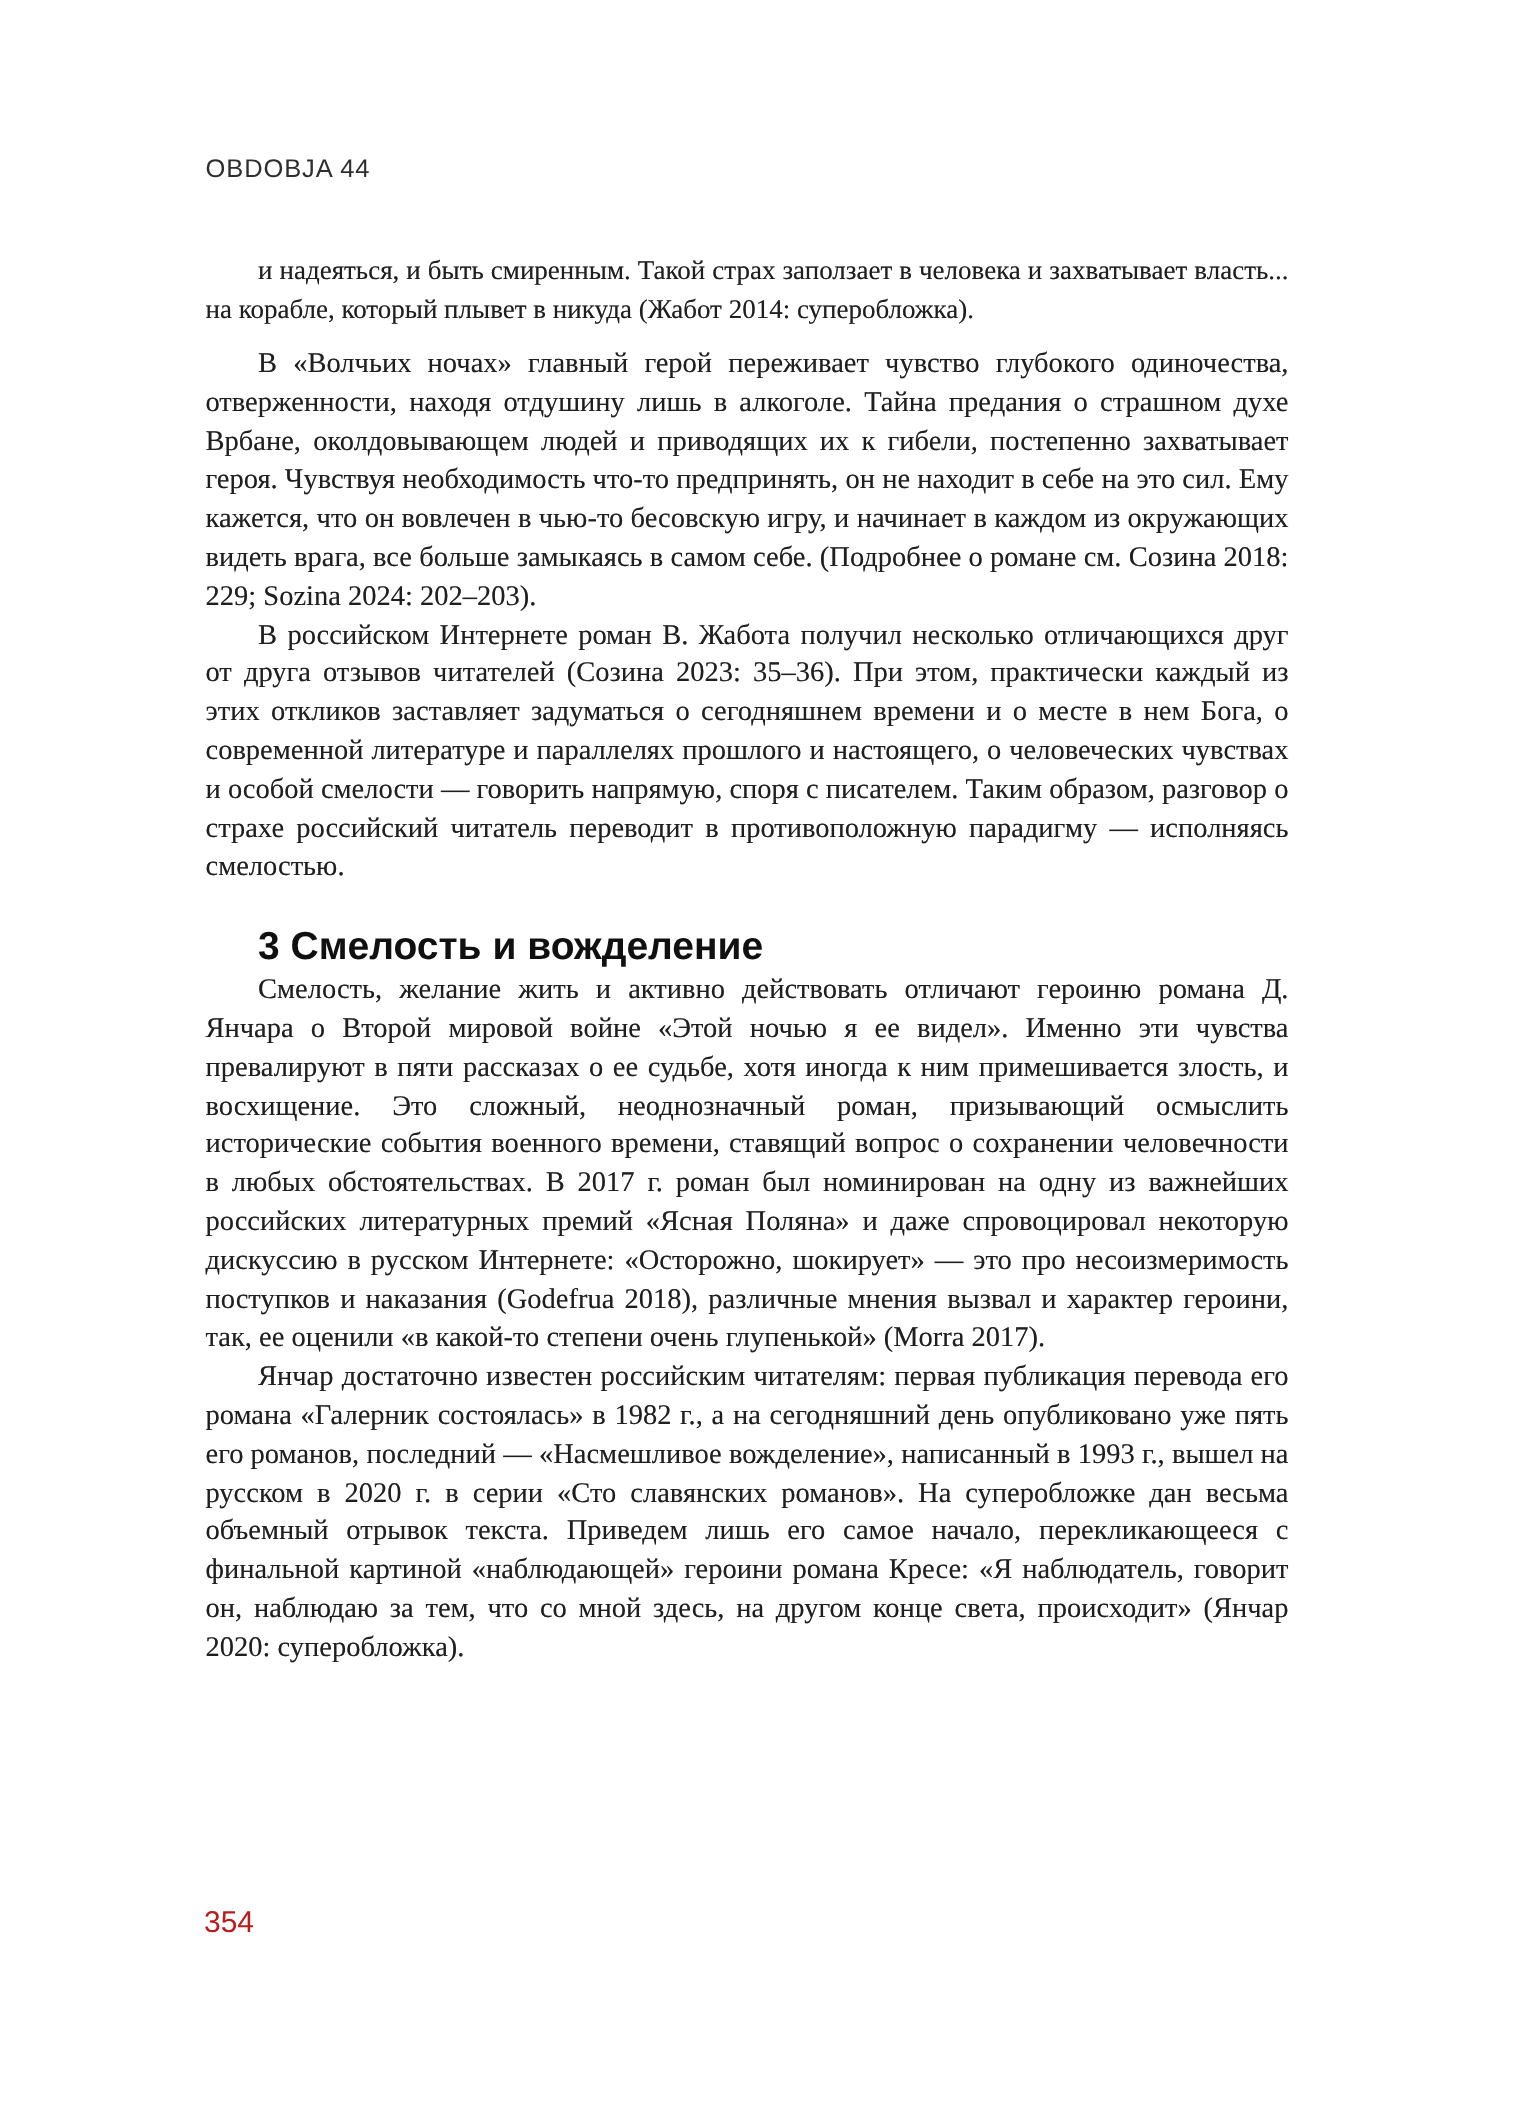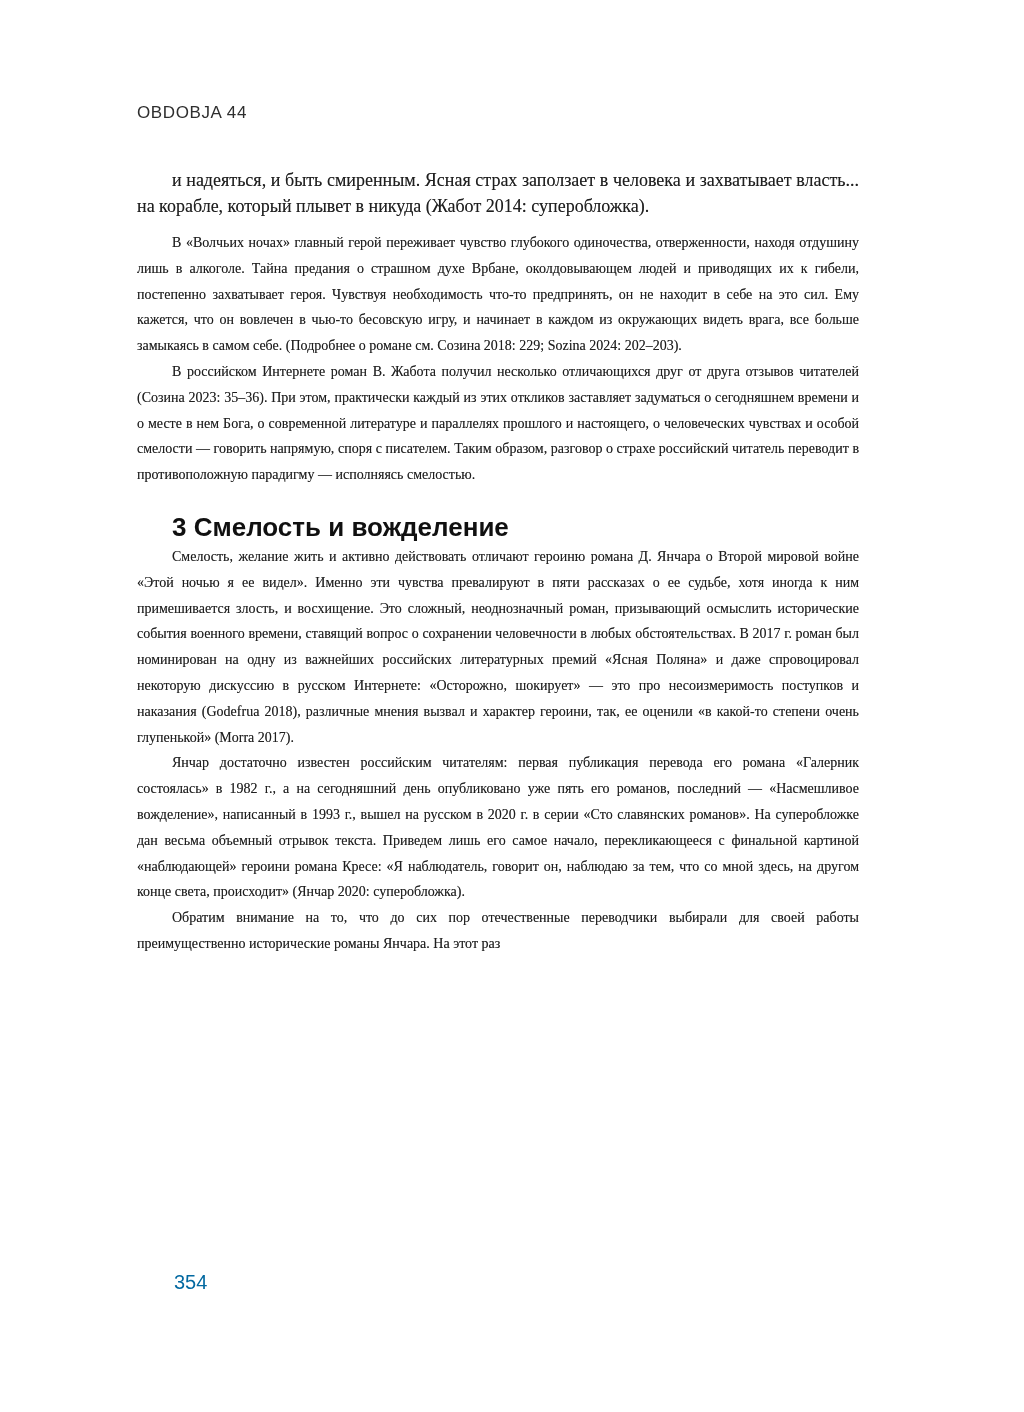--- a/index.html
+++ b/index.html
@@ -34,21 +34,21 @@
   }
   .block-quote {
     font-size: 18px;
     line-height: 26px;
     text-align: justify;
     text-indent: 35px;
     margin: 0 0 11px 0;
     text-shadow: 0 0 0.4px rgba(0,0,0,0.45);
   }
   .para {
-    font-size: 14px;
+    font-size: 19px;
     line-height: 25.8px;
     text-align: justify;
     text-indent: 35px;
     margin: 0;
     text-shadow: 0 0 0.4px rgba(0,0,0,0.45);
   }
   .section-heading {
     font-family: "Liberation Sans", sans-serif;
     font-weight: bold;
     font-size: 26px;
@@ -56,45 +56,43 @@
     color: #101010;
     text-indent: 35px;
     margin: 27px 0 5px 0;
   }
   .page-number {
     position: absolute;
     left: 136px;
     top: 1271px;
     font-family: "Liberation Sans", sans-serif;
     font-size: 20px;
-    color: #0369a1;
-    margin-left: 38px;
+    color: #b91c1c;
   }
 </style>
 </head>
 <body>
 
 <div class="page">
 
   <div class="running-header">OBDOBJA 44</div>
 
   <div class="text-column">
 
-    <p class="block-quote">и надеяться, и быть смиренным. Ясная страх заползает в человека и захватывает власть... на корабле, который плывет в никуда (Жабот 2014: суперобложка).</p>
+    <p class="block-quote">и надеяться, и быть смиренным. Такой страх заползает в человека и захватывает власть... на корабле, который плывет в никуда (Жабот 2014: суперобложка).</p>
 
     <p class="para">В «Волчьих ночах» главный герой переживает чувство глубокого одиночества, отверженности, находя отдушину лишь в алкоголе. Тайна предания о страшном духе Врбане, околдовывающем людей и приводящих их к гибели, постепенно захватывает героя. Чувствуя необходимость что-то предпринять, он не находит в себе на это сил. Ему кажется, что он вовлечен в чью-то бесовскую игру, и начинает в каждом из окружающих видеть врага, все больше замыкаясь в самом себе. (Подробнее о романе см. Созина 2018: 229; Sozina 2024: 202–203).</p>
 
     <p class="para">В российском Интернете роман В. Жабота получил несколько отличающихся друг от друга отзывов читателей (Созина 2023: 35–36). При этом, практически каждый из этих откликов заставляет задуматься о сегодняшнем времени и о месте в нем Бога, о современной литературе и параллелях прошлого и настоящего, о человеческих чувствах и особой смелости — говорить напрямую, споря с писателем. Таким образом, разговор о страхе российский читатель переводит в противоположную парадигму — исполняясь смелостью.</p>
 
     <h2 class="section-heading">3 Смелость и вожделение</h2>
 
     <p class="para">Смелость, желание жить и активно действовать отличают героиню романа Д. Янчара о Второй мировой войне «Этой ночью я ее видел». Именно эти чувства превалируют в пяти рассказах о ее судьбе, хотя иногда к ним примешивается злость, и восхищение. Это сложный, неоднозначный роман, призывающий осмыслить исторические события военного времени, ставящий вопрос о сохранении человечности в любых обстоятельствах. В 2017 г. роман был номинирован на одну из важнейших российских литературных премий «Ясная Поляна» и даже спровоцировал некоторую дискуссию в русском Интернете: «Осторожно, шокирует» — это про несоизмеримость поступков и наказания (Godefrua 2018), различные мнения вызвал и характер героини, так, ее оценили «в какой-то степени очень глупенькой» (Morra 2017).</p>
 
 
     <p class="para">Янчар достаточно известен российским читателям: первая публикация перевода его романа «Галерник состоялась» в 1982 г., а на сегодняшний день опубликовано уже пять его романов, последний — «Насмешливое вожделение», написанный в 1993 г., вышел на русском в 2020 г. в серии «Сто славянских романов». На суперобложке дан весьма объемный отрывок текста. Приведем лишь его самое начало, перекликающееся с финальной картиной «наблюдающей» героини романа Кресе: «Я наблюдатель, говорит он, наблюдаю за тем, что со мной здесь, на другом конце света, происходит» (Янчар 2020: суперобложка).</p>
 
-    <p class="para">Обратим внимание на то, что до сих пор отечественные переводчики выбирали для своей работы преимущественно исторические романы Янчара. На этот раз</p>
 
   </div>
 
   <div class="page-number">354</div>
 
 </div>
 
 </body></html>

